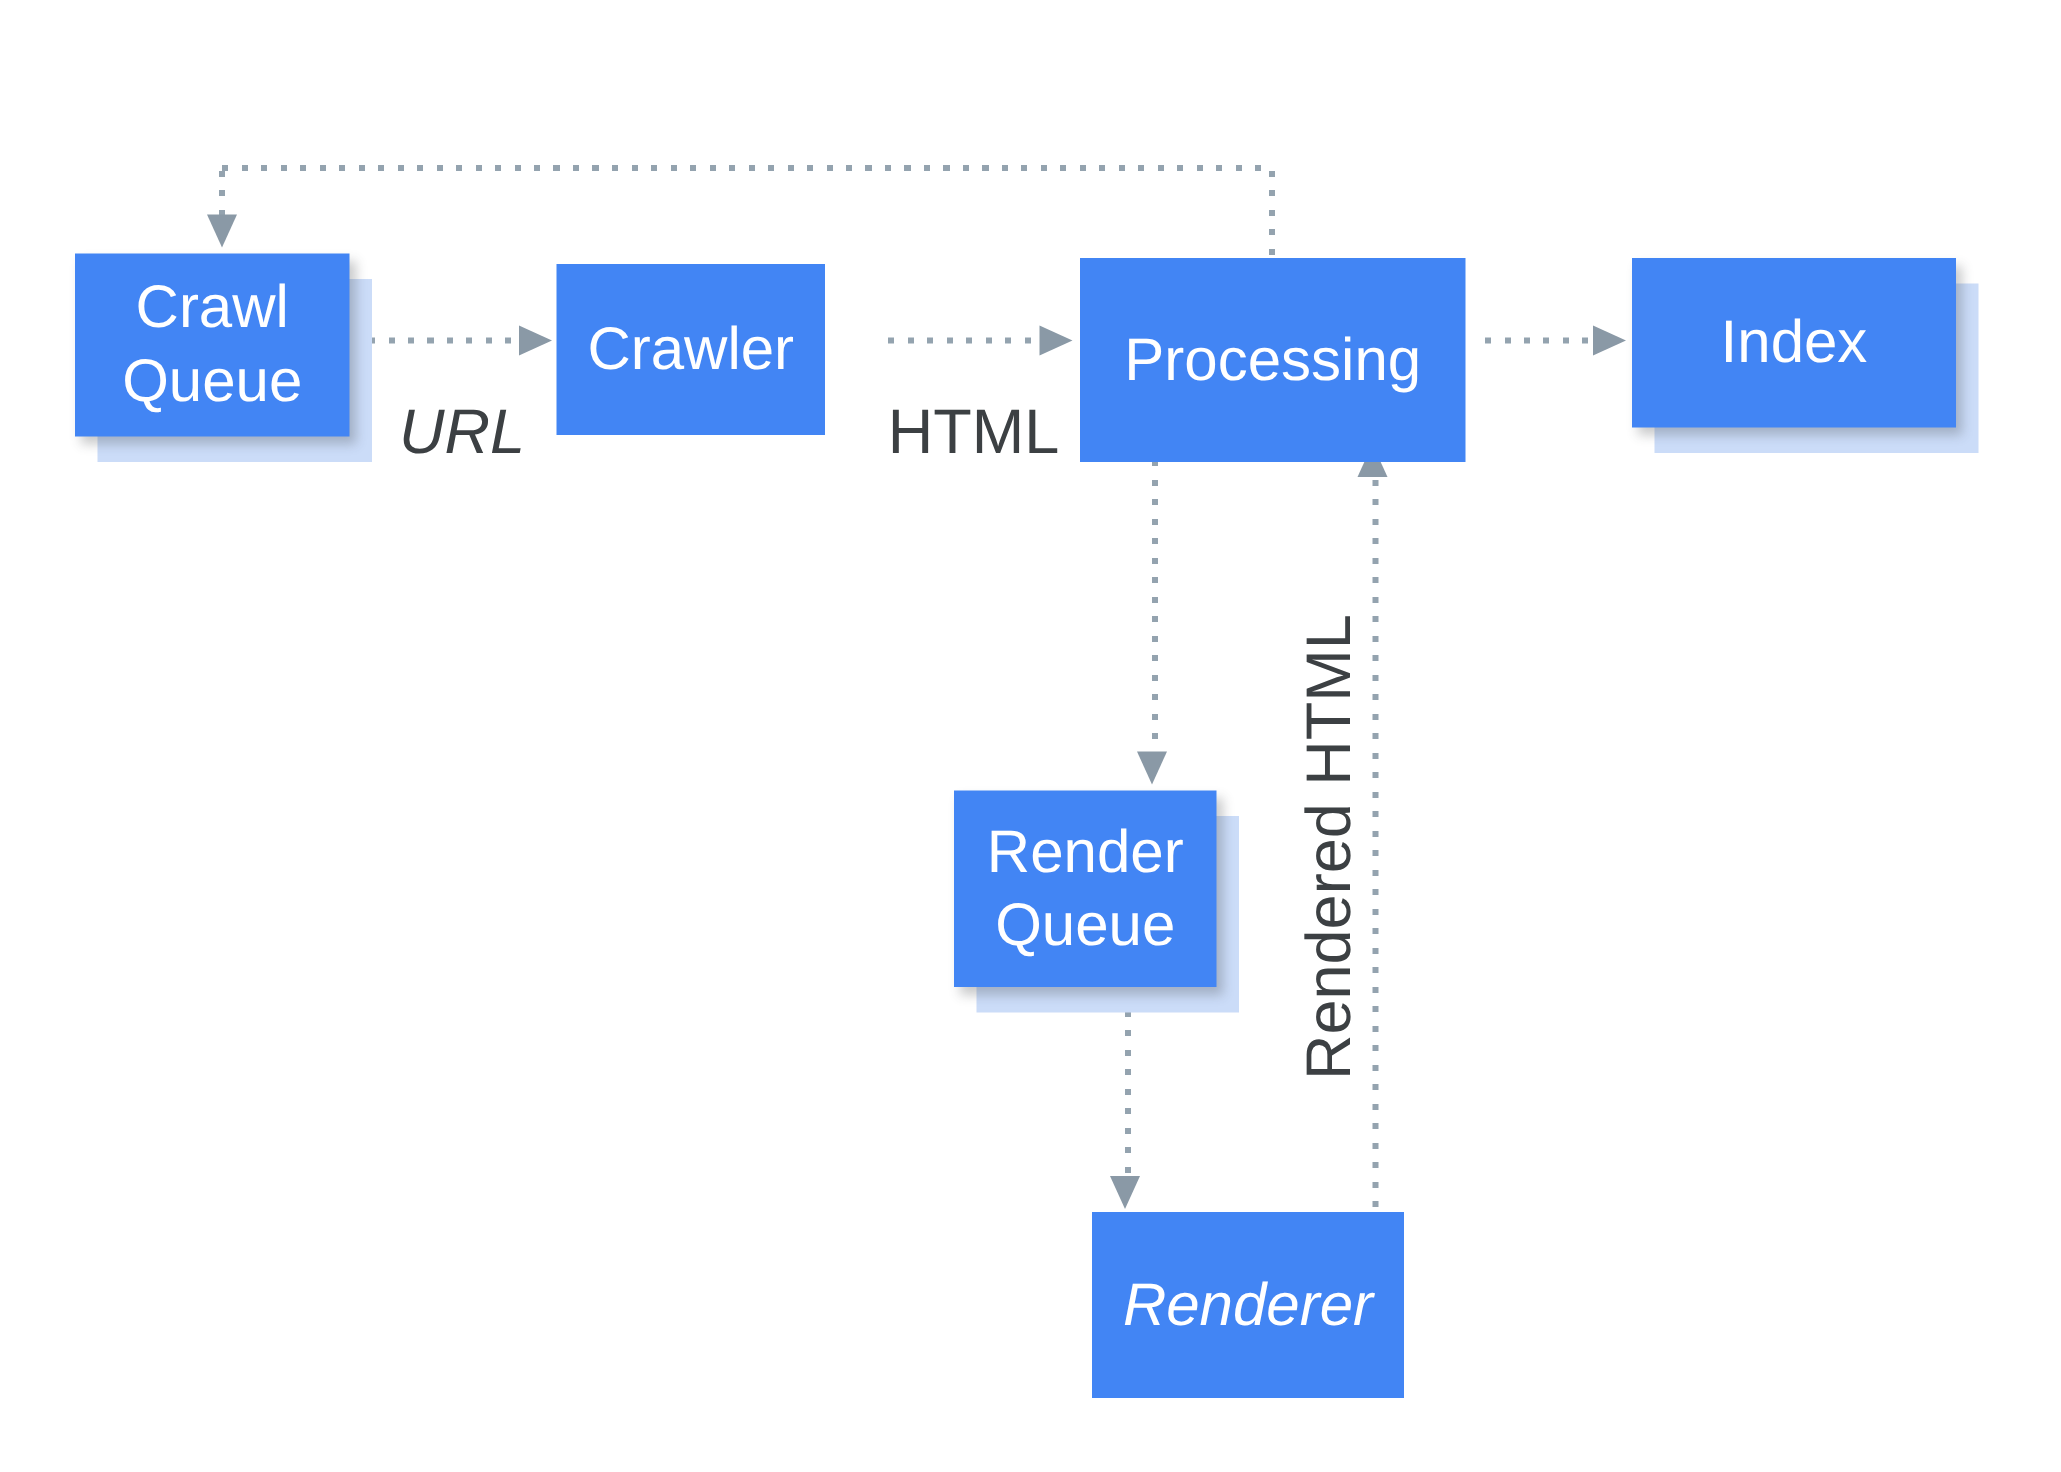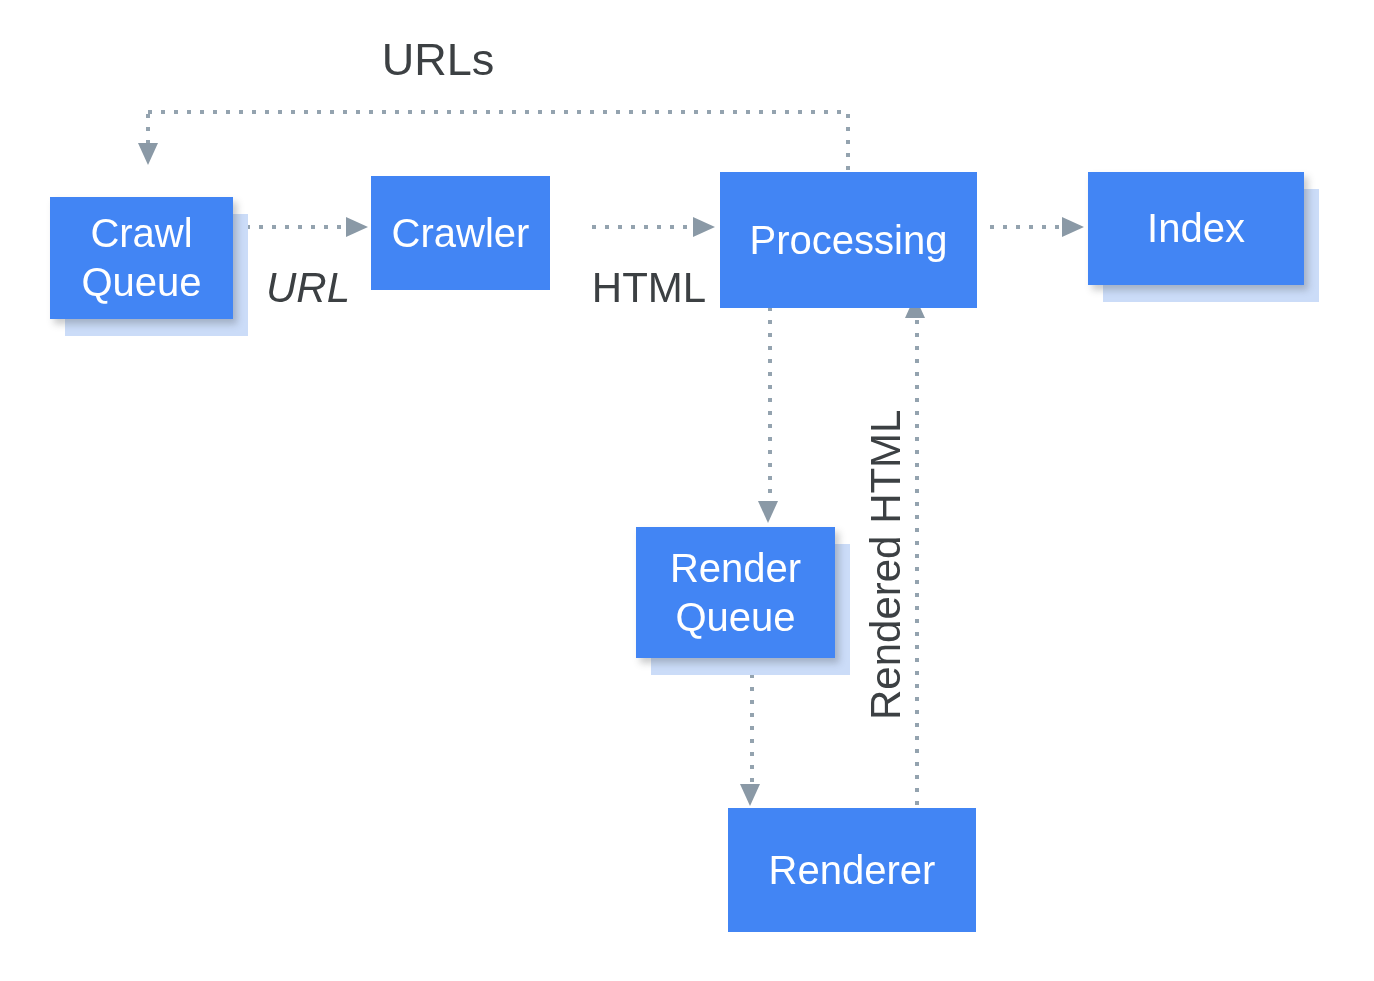--- a/index.html
+++ b/index.html
@@ -26,26 +26,26 @@
     background:var(--node-fill);
     color:var(--node-text);
     display:flex;flex-direction:column;
     align-items:center;justify-content:center;
     font-size:40px;font-weight:500;line-height:1.22;
     text-align:center;
   }
   .node.shadowed{
     box-shadow:4px 5px 7px rgba(60,64,67,0.28), 15px 17px 0 var(--node-shadow);
   }
-  #node-crawl-queue  {left:50px;  top:169px; width:183px; height:122px;margin-top:28px;}
+  #node-crawl-queue  {left:50px;  top:169px; width:183px; height:122px;}
   #node-crawler      {left:371px; top:176px; width:179px; height:114px;}
   #node-processing   {left:720px; top:172px; width:257px; height:136px;}
   #node-index        {left:1088px;top:172px; width:216px; height:113px;}
-  #node-render-queue {left:636px; top:527px; width:199px; height:131px;}
-  #node-renderer     {left:728px; top:808px; width:248px; height:124px;}
+  #node-render-queue {left:636px; top:527px; width:175px; height:131px;}
+  #node-renderer     {left:728px; top:808px; width:208px; height:124px;font-style:italic;}
 
   
   .hline{
     position:absolute;height:4px;
     background-image:repeating-linear-gradient(to right, var(--line) 0 4px, transparent 4px 13px);
   }
   .vline{
     position:absolute;width:4px;
     background-image:repeating-linear-gradient(to bottom, var(--line) 0 4px, transparent 4px 13px);
   }
@@ -86,21 +86,20 @@
     left:736px; top:548px; width:300px; height:44px;
     text-align:center; line-height:44px;
     transform:rotate(-90deg);
   }
 </style>
 </head>
 <body>
 
 <div class="canvas">
 
-  <div class="edge-label" id="label-urls">URLs</div>
   <div class="hline" id="line-loop-top"></div>
   <div class="vline" id="line-loop-left"></div>
   <div class="vline" id="line-loop-right"></div>
   <div class="arrow down" id="arrow-into-crawl-queue"></div>
 
   <div class="hline" id="line-cq-crawler"></div>
   <div class="arrow right" id="arrow-into-crawler"></div>
   <div class="edge-label" id="label-url">URL</div>
 
   <div class="hline" id="line-crawler-proc"></div>

